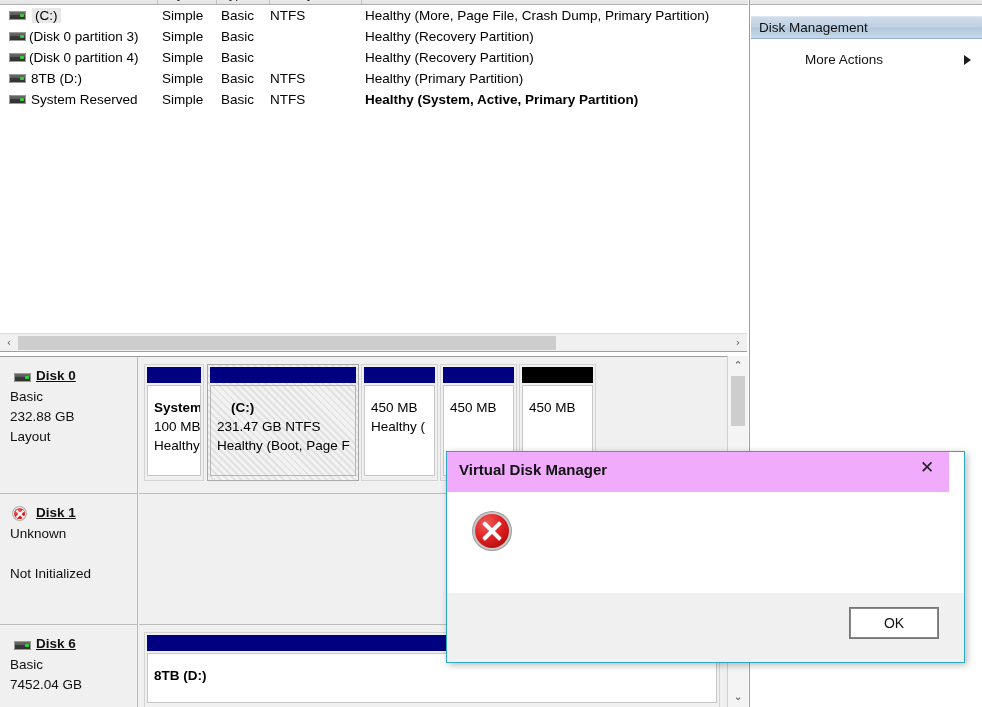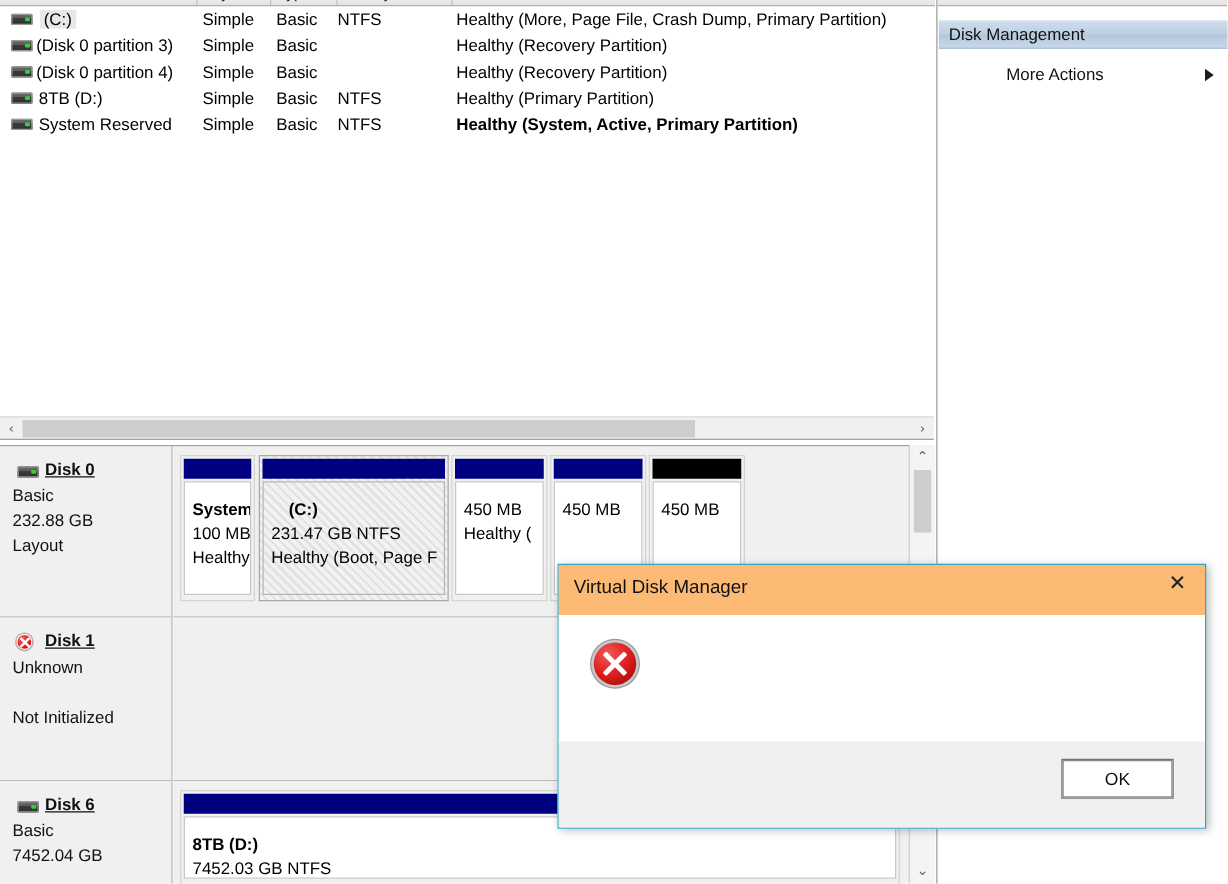--- a/index.html
+++ b/index.html
@@ -222,22 +222,23 @@
   
   #dialog {
     position: absolute; left: 446px; top: 451px;
     width: 519px; height: 212px;
     background: #ffffff;
     border: 1px solid #2ba8c4;
     box-sizing: border-box;
     box-shadow: 2px 2px 7px rgba(0,0,0,0.28);
   }
   #dlg-titlebar {
-    position: absolute; left: 0; top: 0; right: 0; height: 40px;
-    background: #fdba74;
+    position: absolute; left: 0; top: 0; right: 15px; height: 40px;
+    background: #f0abfc;
+    font-weight: bold;
   }
   #dlg-title {
     position: absolute; left: 12px; top: 9px;
     font-size: 15px; color: #111;
   }
   #dlg-close {
     position: absolute; right: 0; top: 0; width: 44px; height: 31px;
     text-align: center; line-height: 31px;
     font-size: 17px; color: #222;
     font-family: "DejaVu Sans", sans-serif;
@@ -436,21 +437,20 @@
           </div>
           <div class="disk-line">Basic</div>
           <div class="disk-line">7452.04 GB</div>
           <div class="disk-line"></div>
         </div>
         <div class="disk-parts" style="border-bottom:none;">
           <div class="part" style="left:5px;width:576px;height:76px;">
             <div class="part-bar"></div>
             <div class="part-body">
               <div class="pl bold">8TB  (D:)</div>
-              <div class="pl">7452.03 GB NTFS</div>
               <div class="pl"></div>
             </div>
           </div>
         </div>
       </div>
 
     </div>
 
     <div id="gv-scroll">
       <div class="vs-arrow" id="vs-up">⌃</div>

